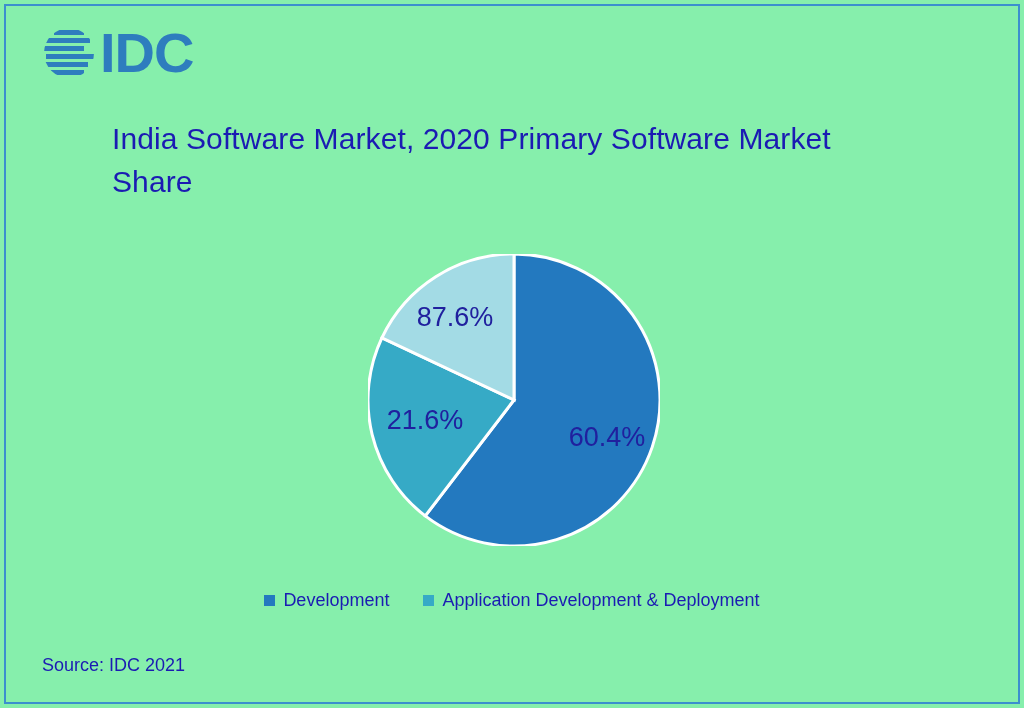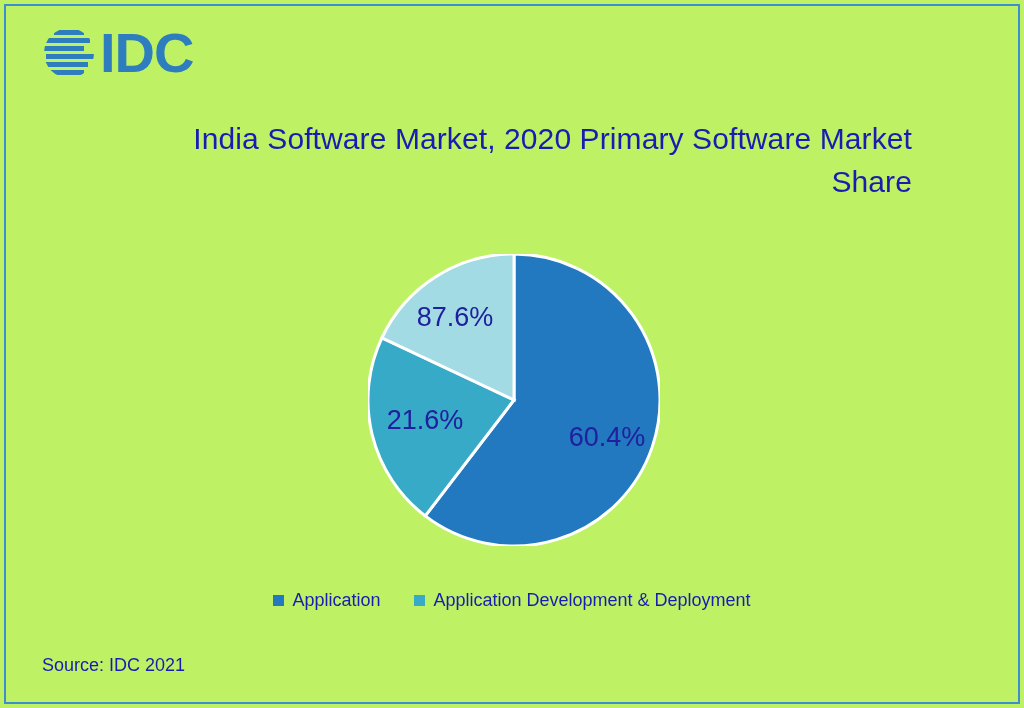--- a/index.html
+++ b/index.html
@@ -11,21 +11,21 @@
     width: 1024px;
     height: 708px;
     font-family: "Liberation Sans", sans-serif;
     overflow: hidden;
   }
 
   #slide {
     position: relative;
     width: 1024px;
     height: 708px;
-    background: #bef264;
+    background: #86efac;
     box-sizing: border-box;
   }
 
   
   #frame {
     position: absolute;
     left: 4px;
     top: 4px;
     width: 1016px;
     height: 700px;
@@ -57,21 +57,21 @@
     line-height: 1;
     margin-left: 2px;
   }
 
   
   #chart-title {
     position: absolute;
     left: 112px;
     top: 118px;
     width: 800px;
-    text-align: right;
+    text-align: left;
     font-size: 30px;
     color: #1B1BB3;
     line-height: 1.42;
     letter-spacing: 0.1px;
   }
 
   
   #pie-wrap {
     position: absolute;
     left: 368px;
@@ -166,21 +166,21 @@
     </svg>
   </div>
 
   <div class="slice-label" id="label-0" style="color: rgb(32, 32, 158);">60.4%</div>
   <div class="slice-label" id="label-1" style="color: rgb(32, 32, 158);">21.6%</div>
   <div class="slice-label" id="label-2" style="color: rgb(32, 32, 158);">87.6%</div>
 
   <div id="legend">
     <div class="legend-item">
       <span class="legend-swatch" id="sw-0" style="background: rgb(35, 121, 191);"></span>
-      <span class="legend-text">Application</span>
+      <span class="legend-text">Development</span>
     </div>
     <div class="legend-item">
       <span class="legend-swatch" id="sw-1" style="background: rgb(54, 170, 198);"></span>
       <span class="legend-text">Application Development &amp; Deployment</span>
     </div>
   </div>
 
   <div id="source">Source: IDC 2021</div>
 
 </div>

